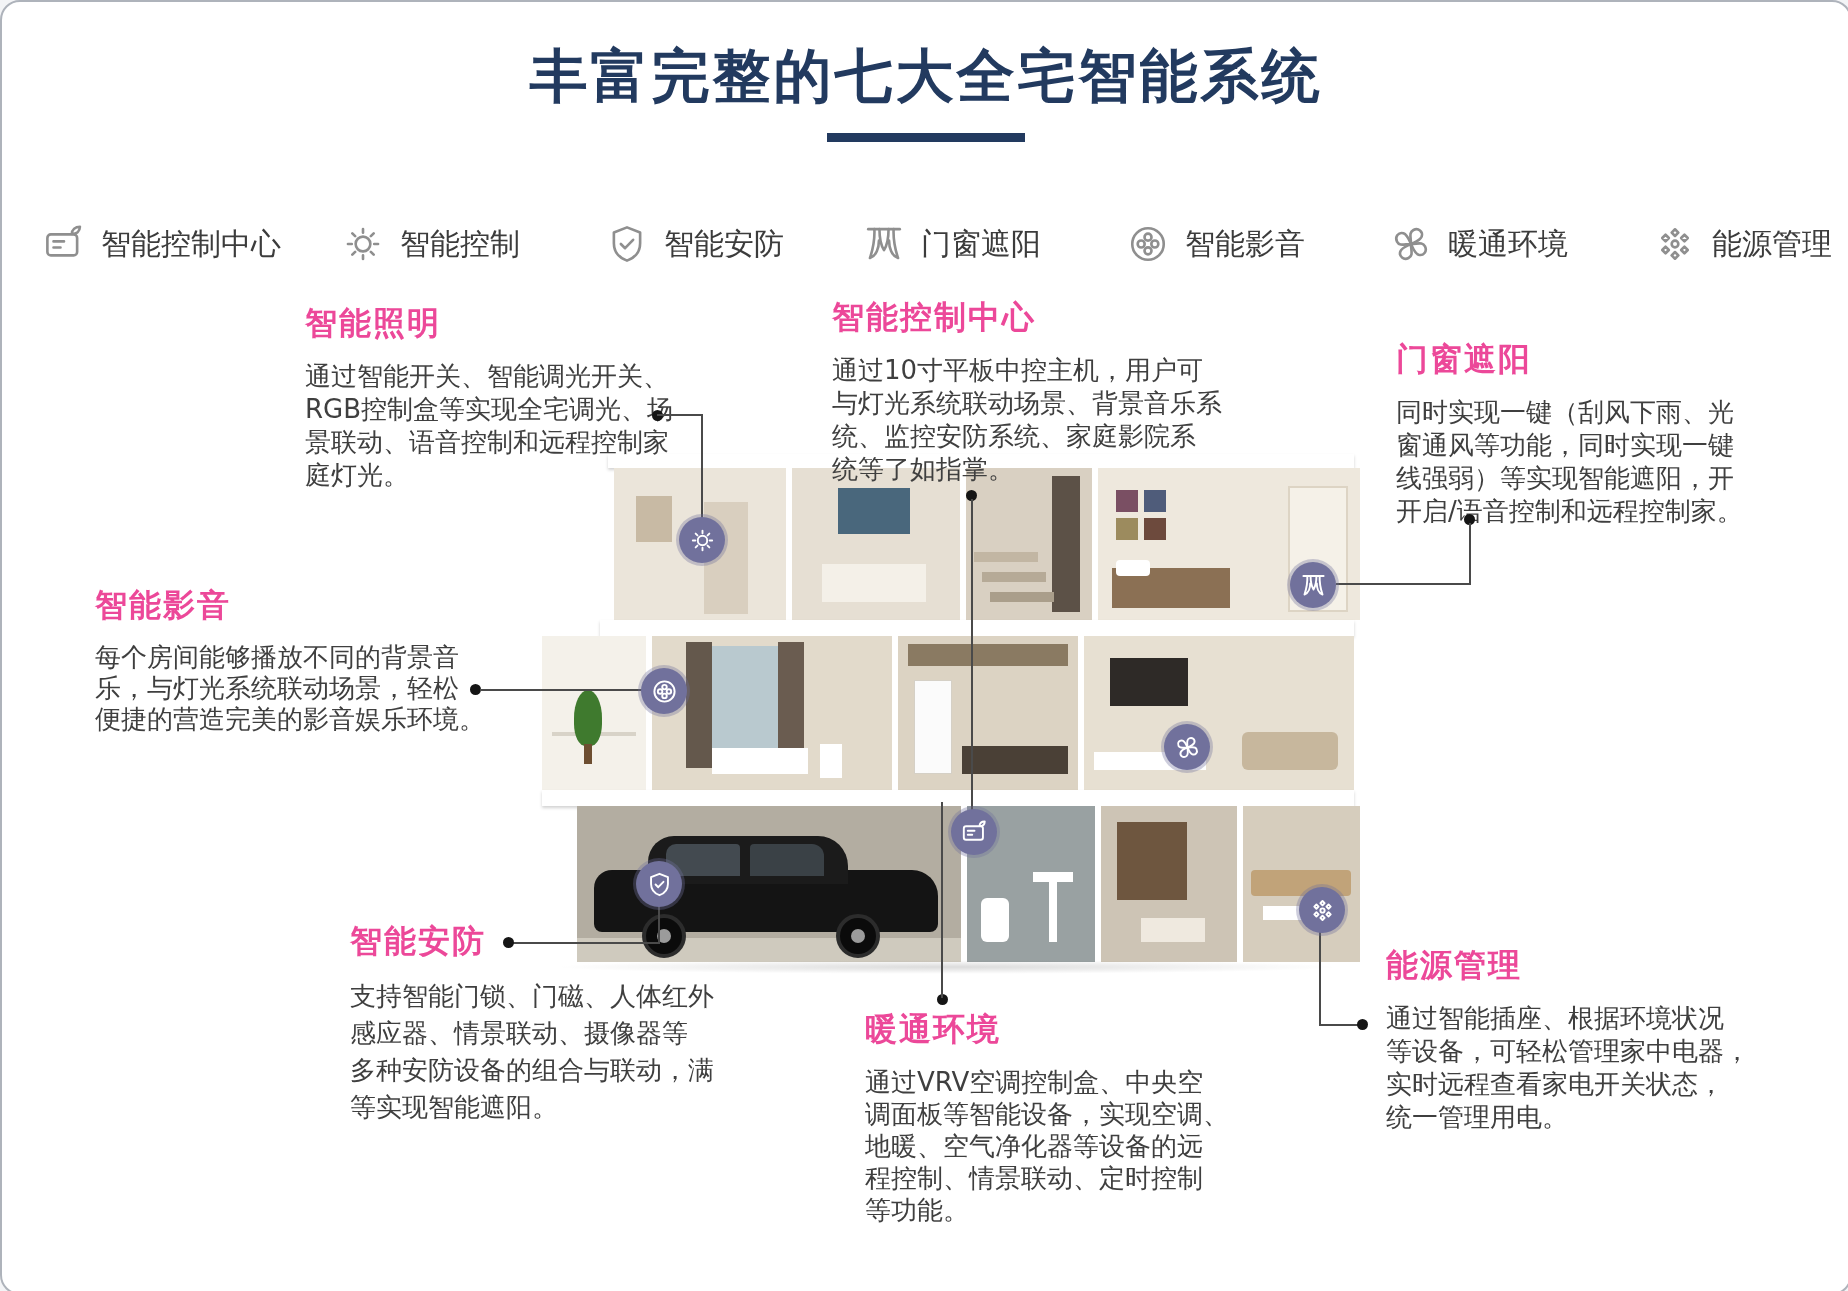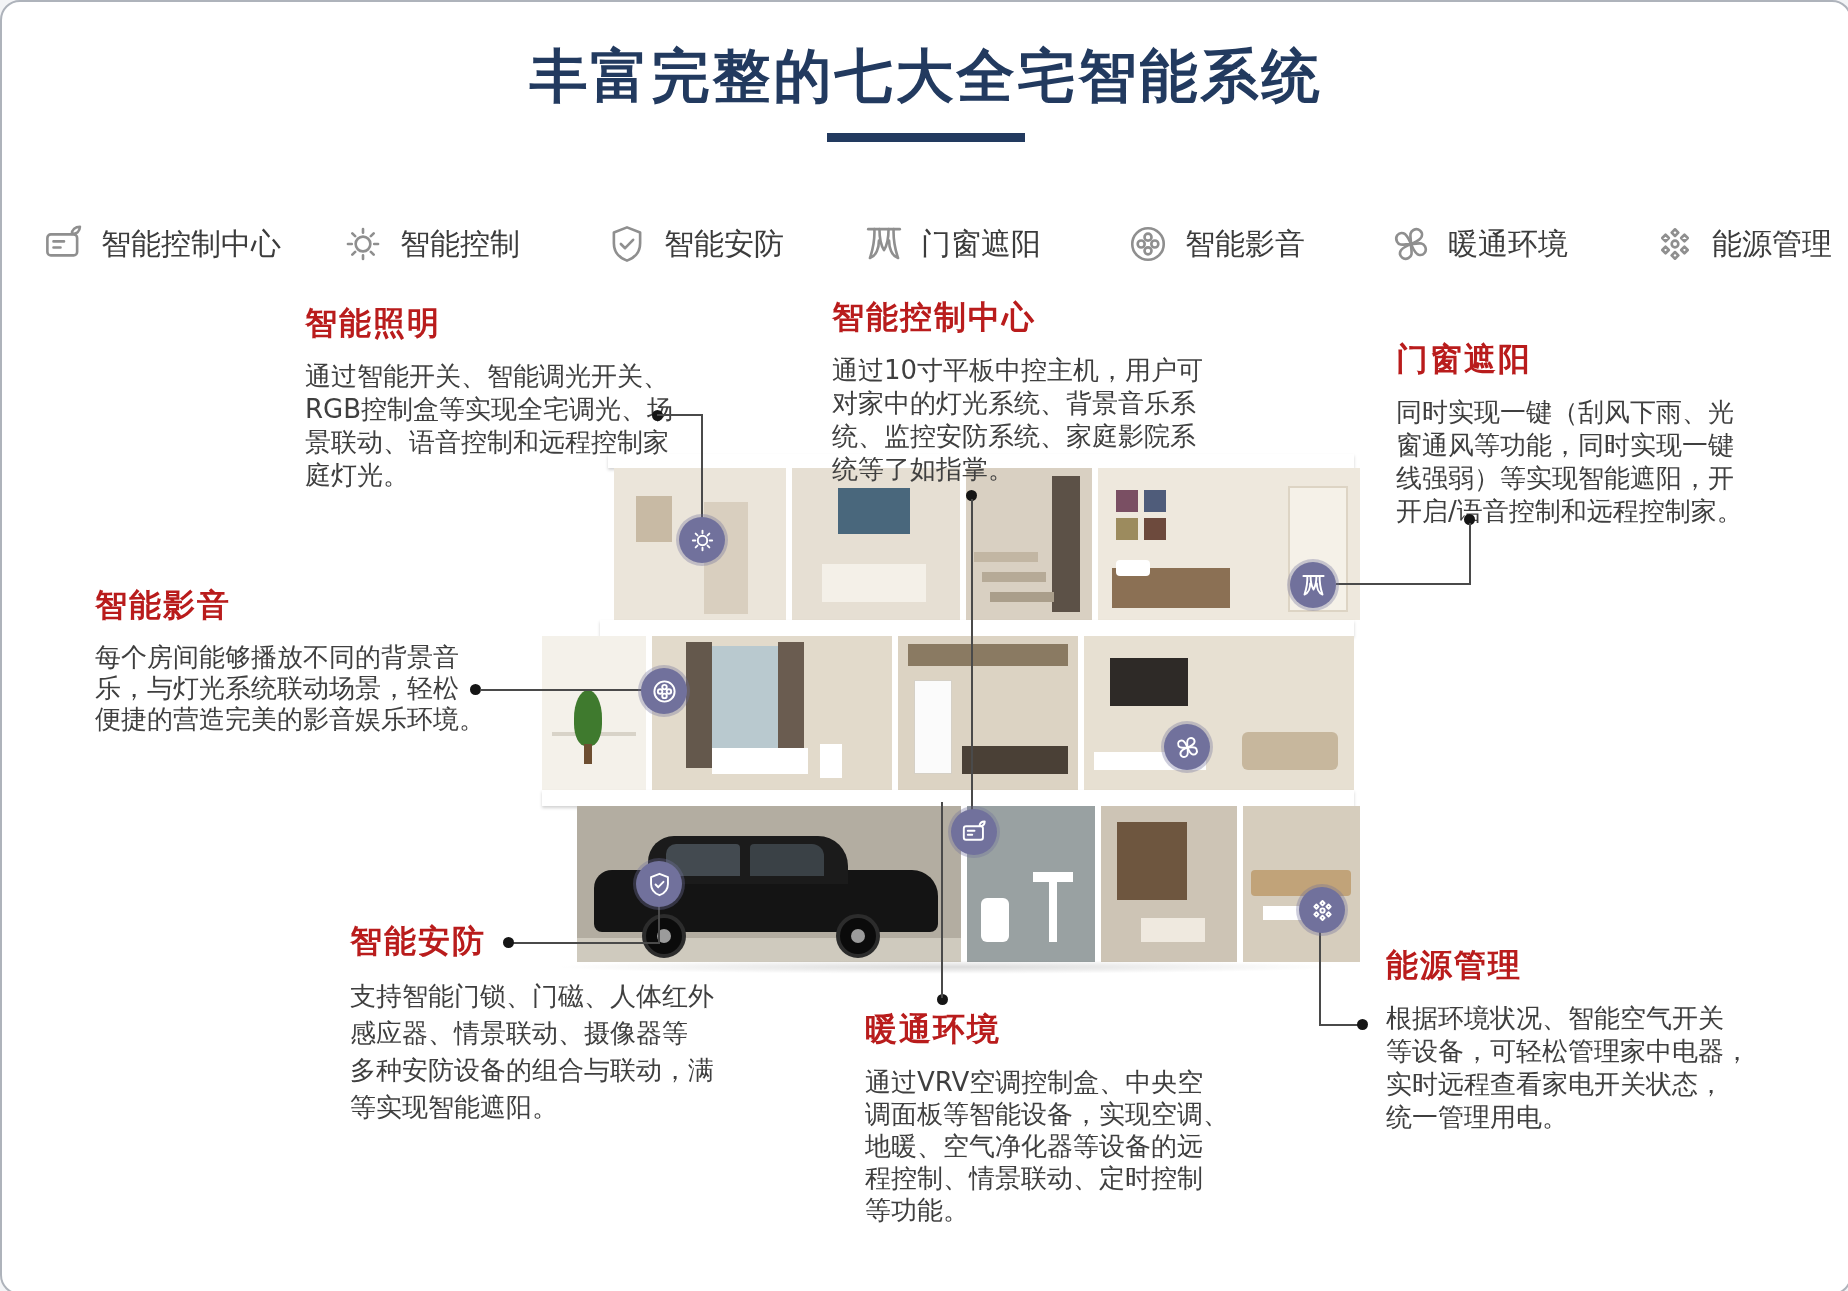--- a/index.html
+++ b/index.html
@@ -12,21 +12,21 @@
   .title{position:absolute; top:36px; left:0; width:100%; text-align:center;
     font-size:58px; font-weight:bold; color:#223a5f; letter-spacing:3px;}
   .title-underline{position:absolute; top:131px; left:50%; transform:translateX(-50%);
     width:198px; height:9px; background:#223a5f;}
   
   .nav-item{position:absolute; top:218px; display:flex; align-items:center; gap:16px; height:48px;}
   .nav-item svg{width:42px; height:42px; stroke:#8f8f8f; fill:none; stroke-width:1.5; stroke-linecap:round; stroke-linejoin:round;}
   .nav-label{font-size:30px; color:#3c3c3c; white-space:nowrap;}
   
   .callout{position:absolute; z-index:4;}
-  .callout h3{margin:0 0 14px 0; font-size:32px; font-weight:bold; letter-spacing:2px; color:#b91c1c;}
+  .callout h3{margin:0 0 14px 0; font-size:32px; font-weight:bold; letter-spacing:2px; color:#ec4899;}
   .callout .line{font-size:26px; color:#3f3f3f; white-space:nowrap;}
   .lh33 .line{line-height:33px;} .lh31 .line{line-height:31px;}
   .lh37 .line{line-height:37px;} .lh32 .line{line-height:32px;}
   
   .cline{position:absolute; background:#4a4a4a; z-index:5;}
   .cdot{position:absolute; width:11px; height:11px; border-radius:50%; background:#151515; z-index:5;}
   
   .badge{position:absolute; width:46px; height:46px; border-radius:50%; background:#71719c;
     box-shadow:0 0 0 3px rgba(113,113,156,.35); display:flex; align-items:center; justify-content:center; z-index:6;}
   .badge svg{width:27px; height:27px; stroke:#ffffff; fill:none; stroke-width:1.7; stroke-linecap:round; stroke-linejoin:round;}
@@ -236,21 +236,21 @@
         <div class="line">通过智能开关、智能调光开关、</div>
         <div class="line">RGB控制盒等实现全宅调光、场</div>
         <div class="line">景联动、语音控制和远程控制家</div>
         <div class="line">庭灯光。</div>
       </div>
   </div>
   <div class="callout lh33" style="left:830px;top:294px">
     <h3>智能控制中心</h3>
     <div>
         <div class="line">通过10寸平板中控主机，用户可</div>
-        <div class="line">对家中的灯光系统、背景音乐系</div>
+        <div class="line">与灯光系统联动场景、背景音乐系</div>
         <div class="line">统、监控安防系统、家庭影院系</div>
         <div class="line">统等了如指掌。</div>
       </div>
   </div>
   <div class="callout lh33" style="left:1394px;top:336px">
     <h3>门窗遮阳</h3>
     <div>
         <div class="line">同时实现一键（刮风下雨、光</div>
         <div class="line">窗通风等功能，同时实现一键</div>
         <div class="line">线强弱）等实现智能遮阳，开</div>
@@ -280,21 +280,21 @@
         <div class="line">通过VRV空调控制盒、中央空</div>
         <div class="line">调面板等智能设备，实现空调、</div>
         <div class="line">地暖、空气净化器等设备的远</div>
         <div class="line">程控制、情景联动、定时控制</div>
         <div class="line">等功能。</div>
       </div>
   </div>
   <div class="callout lh33" style="left:1384px;top:942px">
     <h3>能源管理</h3>
     <div>
-        <div class="line">根据环境状况、智能空气开关</div>
+        <div class="line">通过智能插座、根据环境状况</div>
         <div class="line">等设备，可轻松管理家中电器，</div>
         <div class="line">实时远程查看家电开关状态，</div>
         <div class="line">统一管理用电。</div>
       </div>
   </div>
 
   <div class="cdot" style="left:650px;top:408px"></div>
   <div class="cline" style="left:655px;top:412px;width:46px;height:2px"></div>
   <div class="cline" style="left:699px;top:412px;width:2px;height:108px"></div>
 

